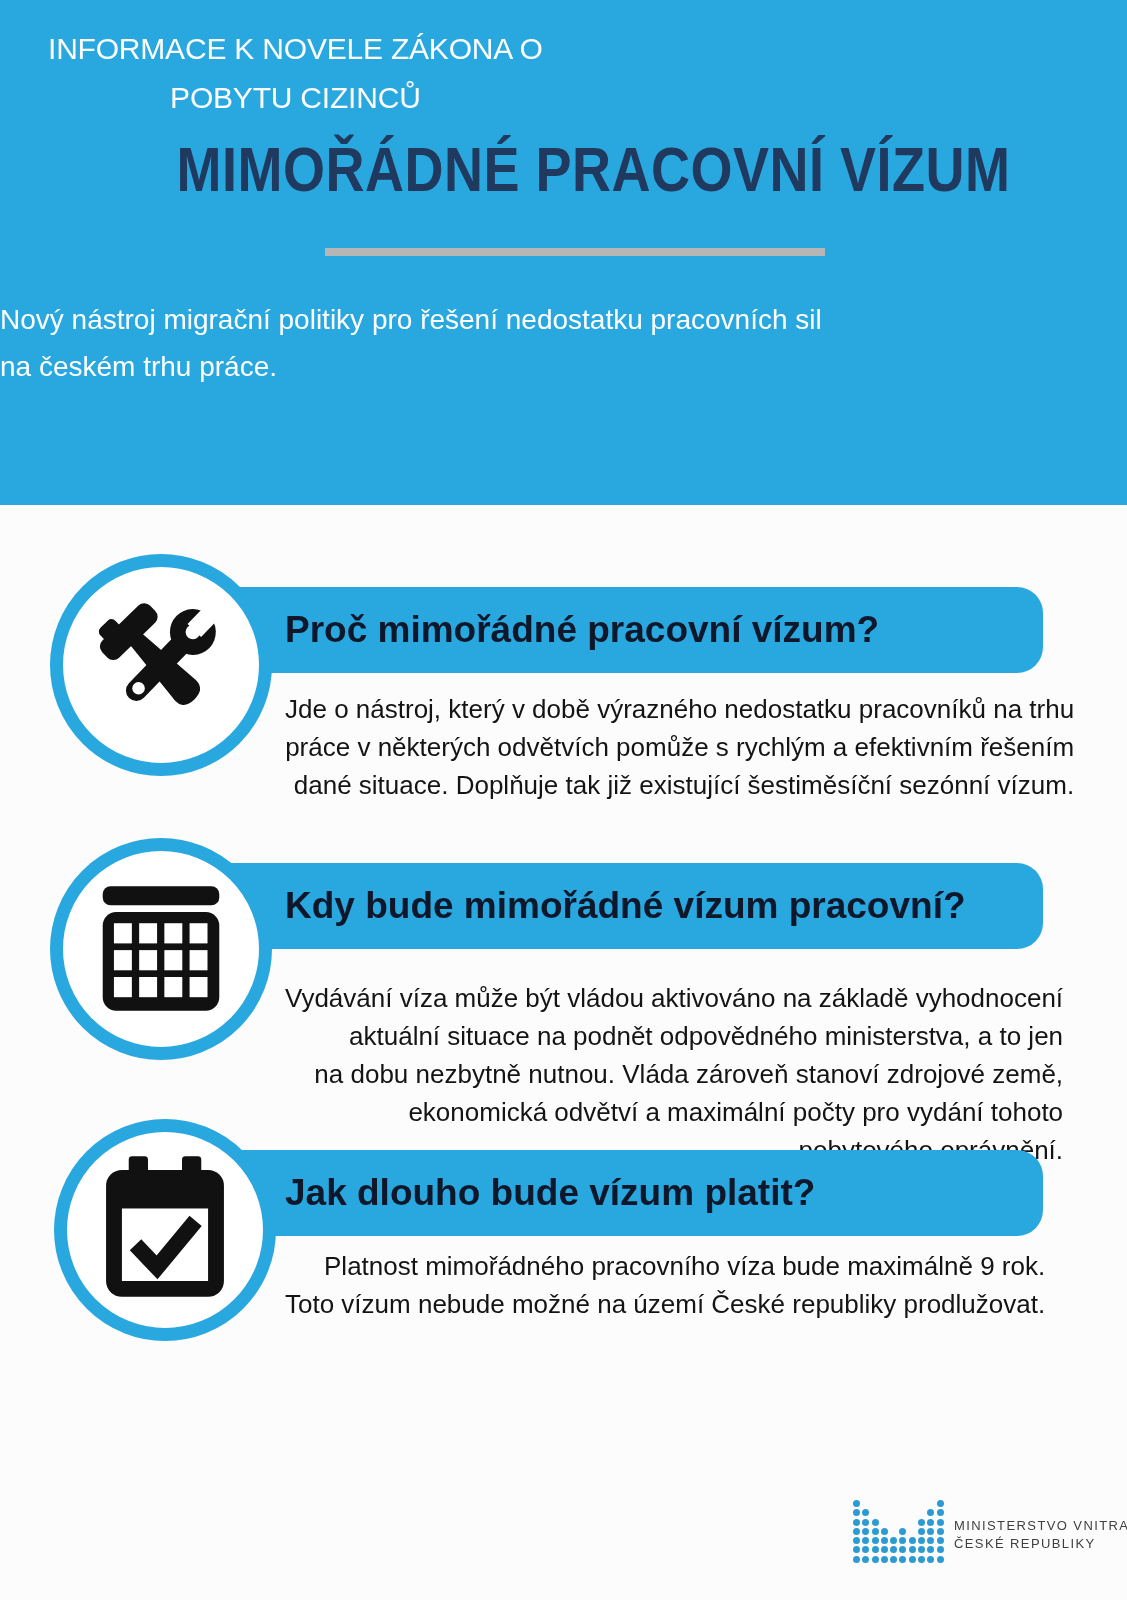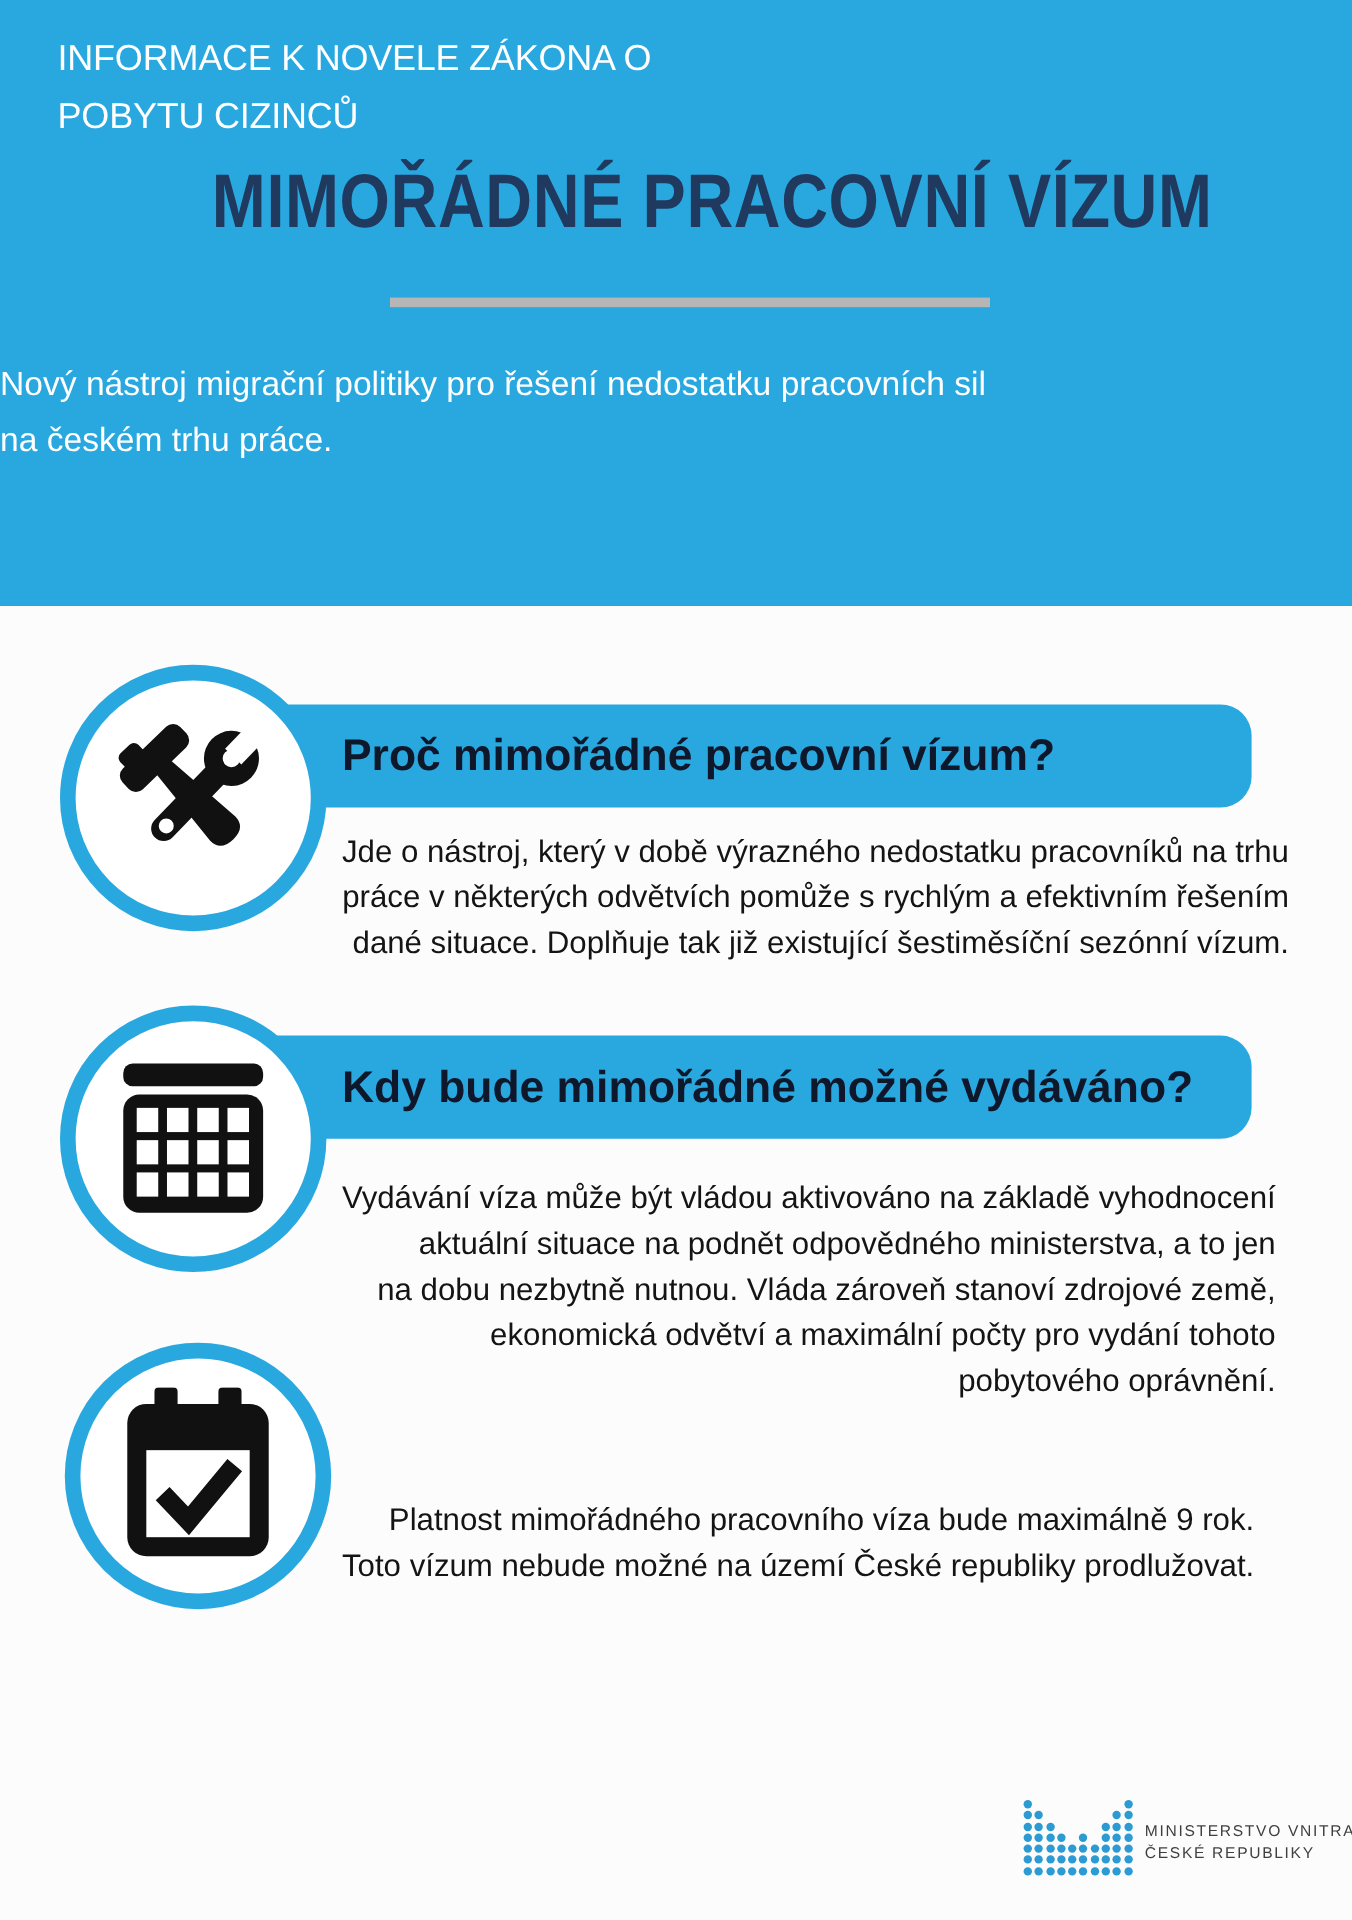--- a/index.html
+++ b/index.html
@@ -11,21 +11,21 @@
   }
 
   
   .hero {
     position:absolute; left:0; top:0; width:1127px; height:505px;
     background:#29a8e0;
   }
   .kicker {
     position:absolute; left:48px; top:24px;
     color:#ffffff; font-size:30px; line-height:49px;
-    letter-spacing:-0.2px; white-space:pre; font-weight:400;
+    letter-spacing:-0.2px; white-space:pre; font-weight:400;text-align:center;
   }
   .big-title {
     position:absolute; left:0; right:0; top:132px;
     text-align:center; color:#20395e;
     font-size:54px; font-weight:700; letter-spacing:0.5px;
     transform:translateX(30px) scaleY(1.17); transform-origin:50% 0;
     white-space:pre;
   }
   .divider {
     position:absolute; left:325px; top:248px; width:500px; height:8px;
@@ -103,21 +103,21 @@
         <rect x="60" y="34" width="20" height="80" rx="10" fill="#111111"></rect>
         <circle cx="70" cy="101" r="6" fill="#ffffff"></circle>
       </g>
     </svg>
   </div>
   <div class="body-text s1">Jde o nástroj, který v době výrazného nedostatku pracovníků na trhu
 práce v některých odvětvích pomůže s rychlým a efektivním řešením
 dané situace. Doplňuje tak již existující šestiměsíční sezónní vízum.</div>
 
   <div class="bar s2">
-    <span>Kdy bude mimořádné možné vydáváno?</span>
+    <span>Kdy bude mimořádné vízum pracovní?</span>
   </div>
   <div class="circle s2">
     <svg width="136" height="130" viewBox="0 0 120 116">
       <rect x="8" y="2" width="104" height="17" rx="7" fill="#111111"></rect>
       <rect x="8" y="25" width="104" height="88" rx="12" fill="#111111"></rect>
       <g fill="#ffffff">
         <rect x="18" y="35" width="16" height="18"></rect>
           <rect x="40.5" y="35" width="16" height="18"></rect>
           <rect x="63" y="35" width="16" height="18"></rect>
           <rect x="85.5" y="35" width="16" height="18"></rect>
@@ -131,20 +131,23 @@
           <rect x="85.5" y="83" width="16" height="18"></rect>
       </g>
     </svg>
   </div>
   <div class="body-text s2">Vydávání víza může být vládou aktivováno na základě vyhodnocení
 aktuální situace na podnět odpovědného ministerstva, a to jen
  na dobu nezbytně nutnou. Vláda zároveň stanoví zdrojové země,
 ekonomická odvětví a maximální počty pro vydání tohoto
 pobytového oprávnění.</div>
 
+  <div class="bar s3">
+    <span>Jak dlouho bude vízum platit?</span>
+  </div>
   <div class="circle s3">
     <svg width="136" height="148" viewBox="0 0 120 130">
       <rect x="28" y="0" width="17" height="26" rx="3" fill="#111111"></rect>
       <rect x="75" y="0" width="17" height="26" rx="3" fill="#111111"></rect>
       <rect x="8" y="12" width="104" height="112" rx="14" fill="#111111"></rect>
       <rect x="22" y="46" width="76" height="64" fill="#ffffff"></rect>
       <path d="M34,78 L53,98 L87,57" fill="none" stroke="#111111" stroke-width="14"></path>
     </svg>
   </div>
   <div class="body-text s3">Platnost mimořádného pracovního víza bude maximálně 9 rok.

